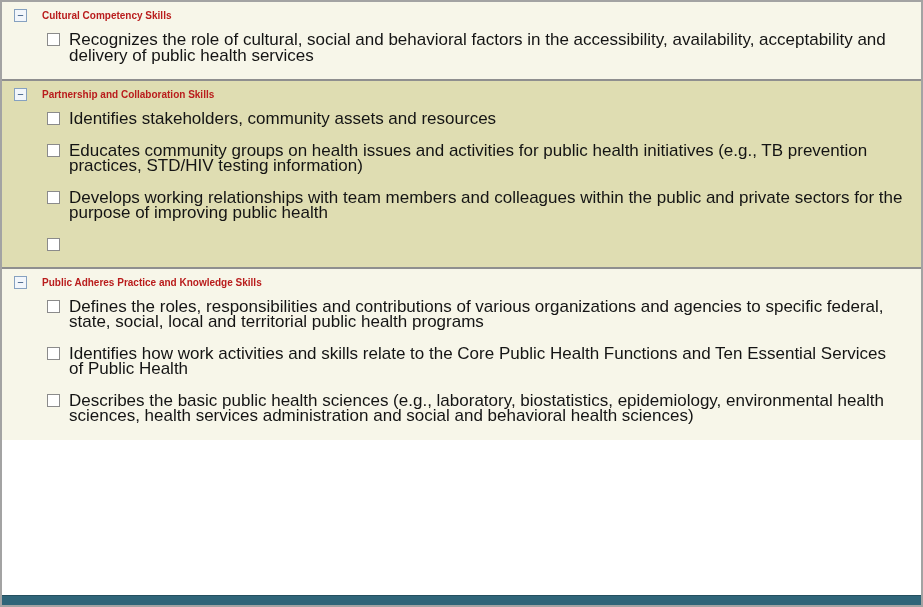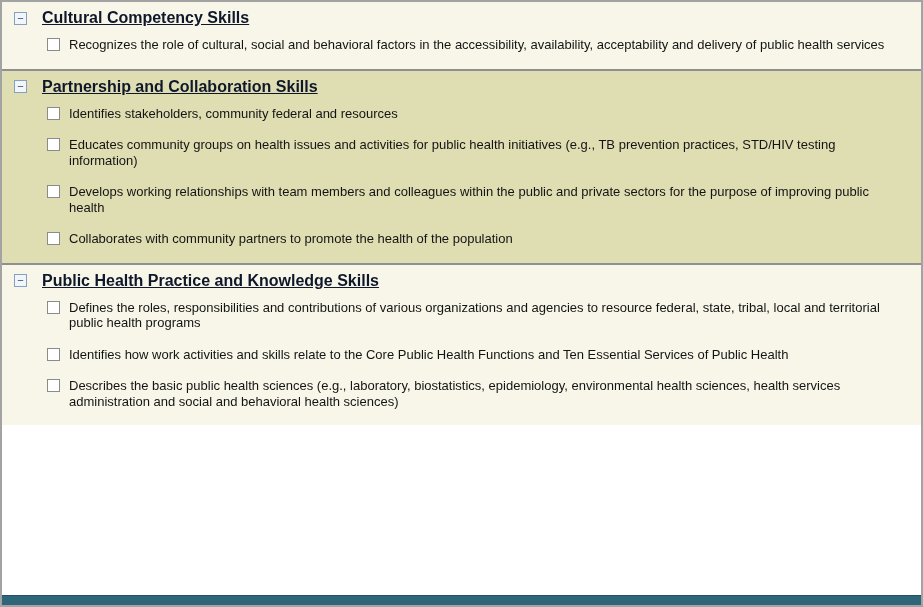--- a/index.html
+++ b/index.html
@@ -38,24 +38,23 @@
     font-size: 11px;
     line-height: 1;
     display: inline-flex;
     align-items: center;
     justify-content: center;
     cursor: pointer;
     user-select: none;
   }
 
   .section-title {
-    font-size: 16px;
+    font-size: 10px;
     font-weight: bold;
-    color: #0f172a;
-    text-decoration: underline;
+    color: #b91c1c;
   }
 
   .items {
     padding-left: 33px;
     display: flex;
     flex-direction: column;
     gap: 16px;
   }
 
   .item {
@@ -70,21 +69,21 @@
     width: 13px;
     height: 13px;
     flex: 0 0 13px;
     border: 1px solid #8b8b8b;
     background: #ffffff;
     margin-top: 1px;
     cursor: pointer;
   }
 
   .item-text {
-    font-size: 13px;
+    font-size: 17px;
     line-height: 15.5px;
     color: #141414;
   }
 
   .bottom-bar {
     margin-top: auto;
     height: 10px;
     background: #2f6579;
     border-top: 1px solid #24505f;
     cursor: pointer;
@@ -109,46 +108,45 @@
   </section>
 
   <section class="section olive">
     <div class="section-header">
       <span class="collapse-box">−</span>
       <h2 class="section-title">Partnership and Collaboration Skills</h2>
     </div>
     <div class="items">
       <div class="item">
         <input type="checkbox" class="cb" style="">
-        <span class="item-text">Identifies stakeholders, community federal and resources</span>
+        <span class="item-text">Identifies stakeholders, community assets and resources</span>
       </div>
       <div class="item">
         <input type="checkbox" class="cb" style="">
         <span class="item-text">Educates community groups on health issues and activities for public health initiatives (e.g., TB prevention practices, STD/HIV testing information)</span>
       </div>
       <div class="item">
         <input type="checkbox" class="cb" style="">
         <span class="item-text">Develops working relationships with team members and colleagues within the public and private sectors for the purpose of improving public health</span>
       </div>
       <div class="item">
         <input type="checkbox" class="cb" style="">
-        <span class="item-text">Collaborates with community partners to promote the health of the population</span>
       </div>
     </div>
   </section>
 
   <section class="section light">
     <div class="section-header">
       <span class="collapse-box">−</span>
-      <h2 class="section-title">Public Health Practice and Knowledge Skills</h2>
+      <h2 class="section-title">Public Adheres Practice and Knowledge Skills</h2>
     </div>
     <div class="items">
       <div class="item">
         <input type="checkbox" class="cb" style="">
-        <span class="item-text">Defines the roles, responsibilities and contributions of various organizations and agencies to resource federal, state, tribal, local and territorial public health programs</span>
+        <span class="item-text">Defines the roles, responsibilities and contributions of various organizations and agencies to specific federal, state, social, local and territorial public health programs</span>
       </div>
       <div class="item">
         <input type="checkbox" class="cb" style="">
         <span class="item-text">Identifies how work activities and skills relate to the Core Public Health Functions and Ten Essential Services of Public Health</span>
       </div>
       <div class="item">
         <input type="checkbox" class="cb" style="">
         <span class="item-text">Describes the basic public health sciences (e.g., laboratory, biostatistics, epidemiology, environmental health sciences, health services administration and social and behavioral health sciences)</span>
       </div>
     </div>

